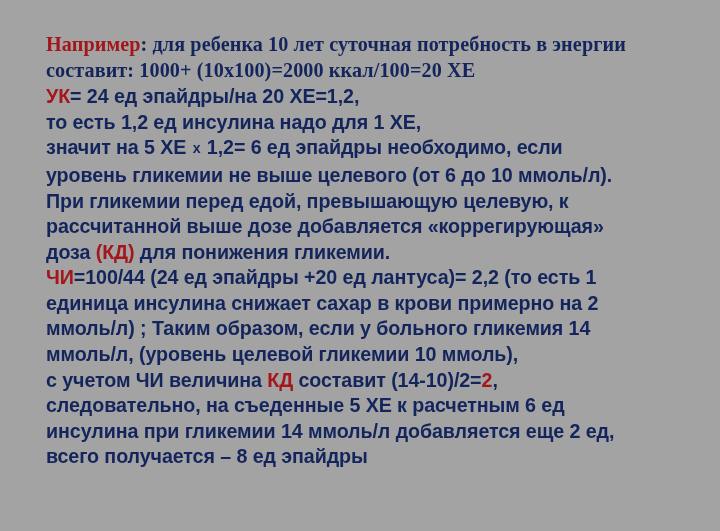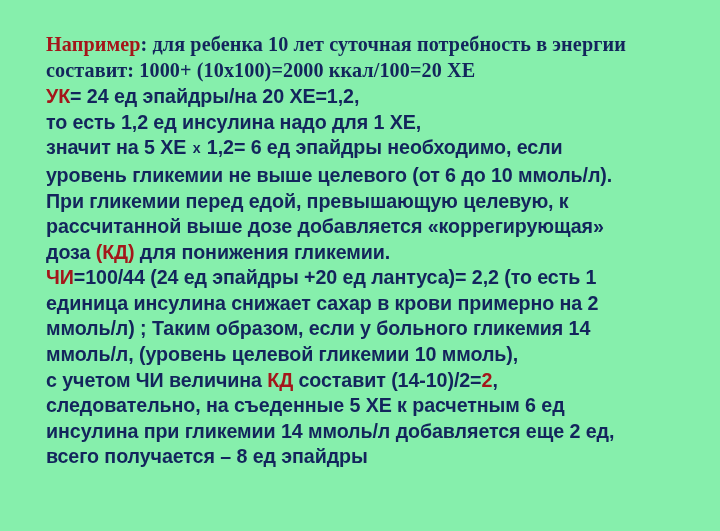--- a/index.html
+++ b/index.html
@@ -73,15 +73,15 @@
   .mult {
     font-size: 0.72em;
     font-weight: bold;
     vertical-align: 0.06em;
     padding: 0 1px;
   }
 </style>
 </head>
 <body>
 
-<div id="slide" style="background: #86efac;">
+<div id="slide" style="background: #a3a3a3;">
   <div id="text-block"><div class="line serif" style="display: inline-block; transform: scaleX(0.9599); transform-origin: left center;"><span class="red" style="color: rgb(164, 22, 26);">Например</span><span class="navy" style="color: rgb(19, 37, 92);">: для ребенка 10 лет суточная  потребность  в энергии</span></div><div class="line serif" style="display: inline-block; transform: scaleX(0.9599); transform-origin: left center;"><span class="navy" style="color: rgb(19, 37, 92);">составит:  1000+ (10х100)=2000 ккал/100=20 ХЕ</span></div><div class="line sans" style="display: inline-block; transform: scaleX(0.9599); transform-origin: left center;"><span class="red" style="color: rgb(164, 22, 26);">УК</span><span class="navy" style="color: rgb(19, 37, 92);">= 24 ед эпайдры/на 20 ХЕ=1,2,</span></div><div class="line sans" style="display: inline-block; transform: scaleX(0.9599); transform-origin: left center;"><span class="navy" style="color: rgb(19, 37, 92);">то есть 1,2 ед инсулина надо для 1 ХЕ,</span></div><div class="line sans" style="display: inline-block; transform: scaleX(0.9599); transform-origin: left center;"><span class="navy" style="color: rgb(19, 37, 92);">значит на 5 ХЕ </span><span class="navy mult" style="color: rgb(19, 37, 92);">х</span><span class="navy" style="color: rgb(19, 37, 92);"> 1,2= 6 ед эпайдры необходимо,  если</span></div><div class="line sans" style="display: inline-block; transform: scaleX(0.9599); transform-origin: left center;"><span class="navy" style="color: rgb(19, 37, 92);">уровень гликемии не выше целевого (от 6 до 10 ммоль/л).</span></div><div class="line sans" style="display: inline-block; transform: scaleX(0.9599); transform-origin: left center;"><span class="navy" style="color: rgb(19, 37, 92);">При гликемии перед едой, превышающую целевую,  к</span></div><div class="line sans" style="display: inline-block; transform: scaleX(0.9599); transform-origin: left center;"><span class="navy" style="color: rgb(19, 37, 92);">рассчитанной  выше дозе добавляется «коррегирующая»</span></div><div class="line sans" style="display: inline-block; transform: scaleX(0.9599); transform-origin: left center;"><span class="navy" style="color: rgb(19, 37, 92);">доза </span><span class="red" style="color: rgb(164, 22, 26);">(КД)</span><span class="navy" style="color: rgb(19, 37, 92);"> для понижения гликемии.</span></div><div class="line sans" style="display: inline-block; transform: scaleX(0.9599); transform-origin: left center;"><span class="red" style="color: rgb(164, 22, 26);">ЧИ</span><span class="navy" style="color: rgb(19, 37, 92);">=100/44 (24 ед эпайдры +20 ед лантуса)= 2,2 (то есть 1</span></div><div class="line sans" style="display: inline-block; transform: scaleX(0.9599); transform-origin: left center;"><span class="navy" style="color: rgb(19, 37, 92);">единица инсулина снижает сахар в крови примерно на 2</span></div><div class="line sans" style="display: inline-block; transform: scaleX(0.9599); transform-origin: left center;"><span class="navy" style="color: rgb(19, 37, 92);">ммоль/л) ; Таким образом,  если у больного гликемия 14</span></div><div class="line sans" style="display: inline-block; transform: scaleX(0.9599); transform-origin: left center;"><span class="navy" style="color: rgb(19, 37, 92);">ммоль/л, (уровень целевой гликемии 10 ммоль),</span></div><div class="line sans" style="display: inline-block; transform: scaleX(0.9599); transform-origin: left center;"><span class="navy" style="color: rgb(19, 37, 92);">с учетом ЧИ величина </span><span class="red" style="color: rgb(164, 22, 26);">КД</span><span class="navy" style="color: rgb(19, 37, 92);"> составит  (14-10)/2=</span><span class="red" style="color: rgb(164, 22, 26);">2</span><span class="navy" style="color: rgb(19, 37, 92);">,</span></div><div class="line sans" style="display: inline-block; transform: scaleX(0.9599); transform-origin: left center;"><span class="navy" style="color: rgb(19, 37, 92);">следовательно, на съеденные 5 ХЕ к расчетным 6 ед</span></div><div class="line sans" style="display: inline-block; transform: scaleX(0.9599); transform-origin: left center;"><span class="navy" style="color: rgb(19, 37, 92);">инсулина  при гликемии 14 ммоль/л добавляется еще 2 ед,</span></div><div class="line sans" style="display: inline-block; transform: scaleX(0.9599); transform-origin: left center;"><span class="navy" style="color: rgb(19, 37, 92);">всего получается – 8 ед эпайдры</span></div></div>
 </div>
 
 </body></html>

